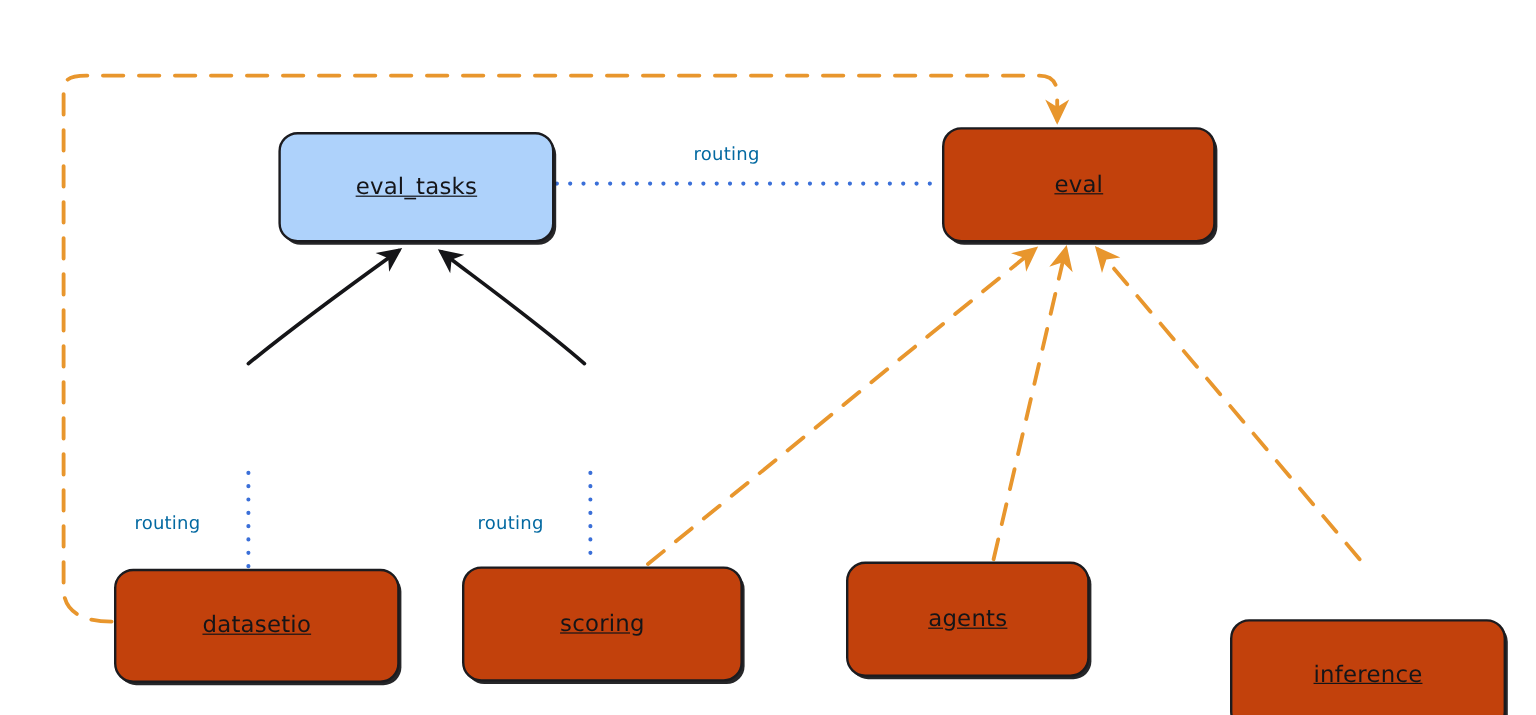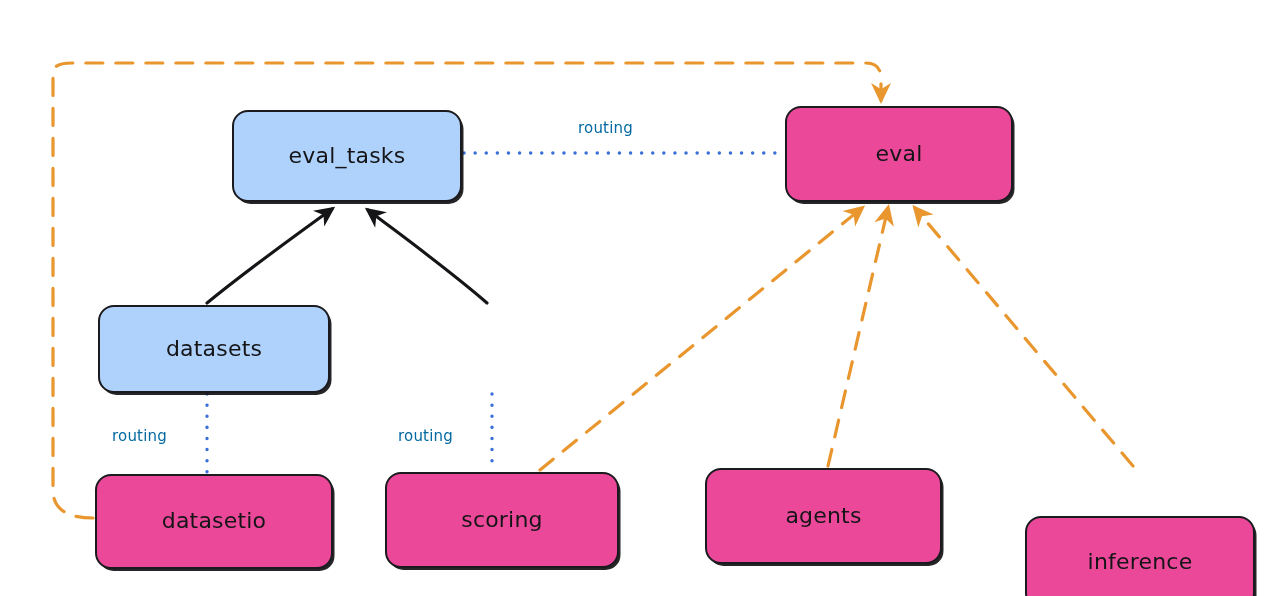--- a/index.html
+++ b/index.html
@@ -29,30 +29,31 @@
   .node {
     position: absolute;
     box-sizing: border-box;
     border: 2.6px solid #1b1b1f;
     border-radius: 16px;
     display: flex;
     align-items: center;
     justify-content: center;
     text-align: left;
     font-family: "DejaVu Sans", sans-serif;
-    font-size: 22px;
+    font-size: 19px;
     color: #151518;
     letter-spacing: 0.2px;
     box-shadow: 2.5px 3px 0 -1px rgba(20,20,22,0.92);
+    text-decoration: underline;
   }
   .node.api {
     background: #aed2fb;
   }
   .node.provider {
-    background: #ec4899;
+    background: #c2410c;
   }
   .node-label {
     display: block;
     line-height: 1.1;
   }
   .edge-label {
     position: absolute;
     font-family: "DejaVu Sans", sans-serif;
     font-size: 15px;
     color: #0369a1;
@@ -108,34 +109,31 @@
   </svg>
 
   <div class="node api" style="left:232px; top:110px; width:230px; height:92px;">
     <span class="node-label">eval_tasks</span>
   </div>
 
   <div class="node provider" style="left:785px; top:106px; width:228px; height:96px;">
     <span class="node-label">eval</span>
   </div>
 
-  <div class="node api" style="left:98px; top:305px; width:232px; height:88px;">
-    <span class="node-label">datasets</span>
-  </div>
 
 
   <div class="node provider" style="left:385px; top:472px; width:234px; height:96px;">
     <span class="node-label">scoring</span>
   </div>
 
   <div class="node provider" style="left:95px; top:474px; width:238px; height:95px;">
     <span class="node-label">datasetio</span>
   </div>
 
-  <div class="node provider" style="left:705px; top:468px; width:237px; height:96px;">
+  <div class="node provider" style="left:705px; top:468px; width:203px; height:96px;">
     <span class="node-label">agents</span>
   </div>
 
   <div class="node provider" style="left:1025px; top:468px; width:230px; height:93px;margin-top:48px;">
     <span class="node-label">inference</span>
   </div>
 
   <div class="edge-label" style="left:578px; top:119px;">routing</div>
 
   <div class="edge-label" style="left:112px; top:427px;">routing</div>

